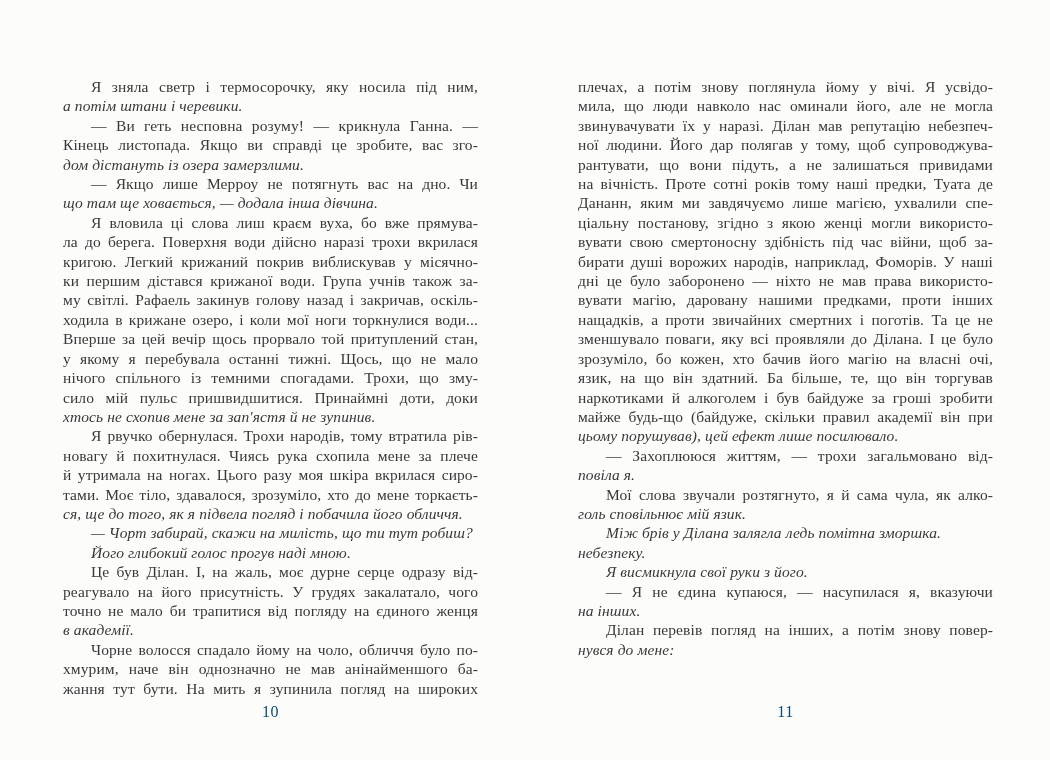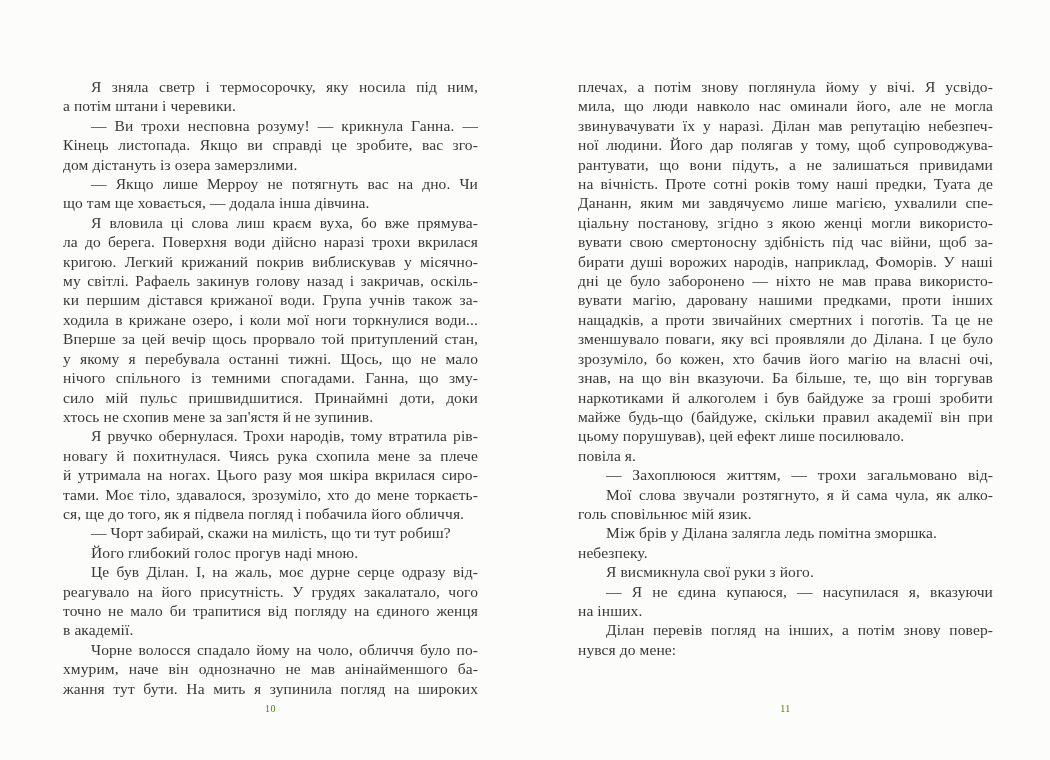--- a/index.html
+++ b/index.html
@@ -37,55 +37,56 @@
     text-align: justify;
     text-align-last: justify;
     white-space: normal;
     letter-spacing: 0.1px;
   }
   .line.indent {
     text-indent: 28px;
   }
   .line.para-end {
     text-align-last: left;
+    font-style: italic;
   }
   .page-number {
     position: absolute;
     top: 626px;
     left: 0;
     right: 0;
     text-align: center;
-    font-size: 10px;
-    color: #4d7c0f;
+    font-size: 16px;
+    color: #0c4a6e;
     letter-spacing: 0.5px;
   }
 </style>
 </head>
 <body style="background: rgb(252, 252, 251); color: rgb(56, 56, 56);">
 
 <div class="spread">
 
   <div class="page page-left">
     <div class="text-block">
         <div class="line indent">Я зняла светр і термосорочку, яку носила під ним,</div>
         <div class="line para-end">а потім штани і черевики.</div>
-        <div class="line indent">— Ви трохи несповна розуму! — крикнула Ганна. —</div>
+        <div class="line indent">— Ви геть несповна розуму! — крикнула Ганна. —</div>
         <div class="line">Кінець листопада. Якщо ви справді це зробите, вас зго-</div>
         <div class="line para-end">дом дістануть із озера замерзлими.</div>
         <div class="line indent">— Якщо лише Мерроу не потягнуть вас на дно. Чи</div>
         <div class="line para-end">що там ще ховається, — додала інша дівчина.</div>
         <div class="line indent">Я вловила ці слова лиш краєм вуха, бо вже прямува-</div>
         <div class="line">ла до берега. Поверхня води дійсно наразі трохи вкрилася</div>
         <div class="line">кригою. Легкий крижаний покрив виблискував у місячно-</div>
+        <div class="line">ки першим дістався крижаної води. Група учнів також за-</div>
         <div class="line">му світлі. Рафаель закинув голову назад і закричав, оскіль-</div>
-        <div class="line">ки першим дістався крижаної води. Група учнів також за-</div>
         <div class="line">ходила в крижане озеро, і коли мої ноги торкнулися води...</div>
         <div class="line">Вперше за цей вечір щось прорвало той притуплений стан,</div>
         <div class="line">у якому я перебувала останні тижні. Щось, що не мало</div>
-        <div class="line">нічого спільного із темними спогадами. Ганна, що зму-</div>
+        <div class="line">нічого спільного із темними спогадами. Трохи, що зму-</div>
         <div class="line">сило мій пульс пришвидшитися. Принаймні доти, доки</div>
         <div class="line para-end">хтось не схопив мене за зап'ястя й не зупинив.</div>
         <div class="line indent">Я рвучко обернулася. Трохи народів, тому втратила рів-</div>
         <div class="line">новагу й похитнулася. Чиясь рука схопила мене за плече</div>
         <div class="line">й утримала на ногах. Цього разу моя шкіра вкрилася сиро-</div>
         <div class="line">тами. Моє тіло, здавалося, зрозуміло, хто до мене торкаєть-</div>
         <div class="line para-end">ся, ще до того, як я підвела погляд і побачила його обличчя.</div>
         <div class="line indent para-end">— Чорт забирай, скажи на милість, що ти тут робиш?</div>
         <div class="line indent para-end">Його глибокий голос прогув наді мною.</div>
         <div class="line indent">Це був Ділан. І, на жаль, моє дурне серце одразу від-</div>
@@ -109,26 +110,26 @@
         <div class="line">на вічність. Проте сотні років тому наші предки, Туата де</div>
         <div class="line">Дананн, яким ми завдячуємо лише магією, ухвалили спе-</div>
         <div class="line">ціальну постанову, згідно з якою женці могли використо-</div>
         <div class="line">вувати свою смертоносну здібність під час війни, щоб за-</div>
         <div class="line">бирати душі ворожих народів, наприклад, Фоморів. У наші</div>
         <div class="line">дні це було заборонено — ніхто не мав права використо-</div>
         <div class="line">вувати магію, даровану нашими предками, проти інших</div>
         <div class="line">нащадків, а проти звичайних смертних і поготів. Та це не</div>
         <div class="line">зменшувало поваги, яку всі проявляли до Ділана. І це було</div>
         <div class="line">зрозуміло, бо кожен, хто бачив його магію на власні очі,</div>
-        <div class="line">знав, на що він вказуючи. Ба більше, те, що він торгував</div>
+        <div class="line">язик, на що він здатний. Ба більше, те, що він торгував</div>
         <div class="line">наркотиками й алкоголем і був байдуже за гроші зробити</div>
         <div class="line">майже будь-що (байдуже, скільки правил академії він при</div>
         <div class="line para-end">цьому порушував), цей ефект лише посилювало.</div>
+        <div class="line indent">— Захоплююся життям, — трохи загальмовано від-</div>
         <div class="line para-end">повіла я.</div>
-        <div class="line indent">— Захоплююся життям, — трохи загальмовано від-</div>
         <div class="line indent">Мої слова звучали розтягнуто, я й сама чула, як алко-</div>
         <div class="line para-end">голь сповільнює мій язик.</div>
         <div class="line indent para-end">Між брів у Ділана залягла ледь помітна зморшка.</div>
         <div class="line para-end">небезпеку.</div>
         <div class="line indent para-end">Я висмикнула свої руки з його.</div>
         <div class="line indent">— Я не єдина купаюся, — насупилася я, вказуючи</div>
         <div class="line para-end">на інших.</div>
         <div class="line indent">Ділан перевів погляд на інших, а потім знову повер-</div>
         <div class="line para-end">нувся до мене:</div>
       </div>

